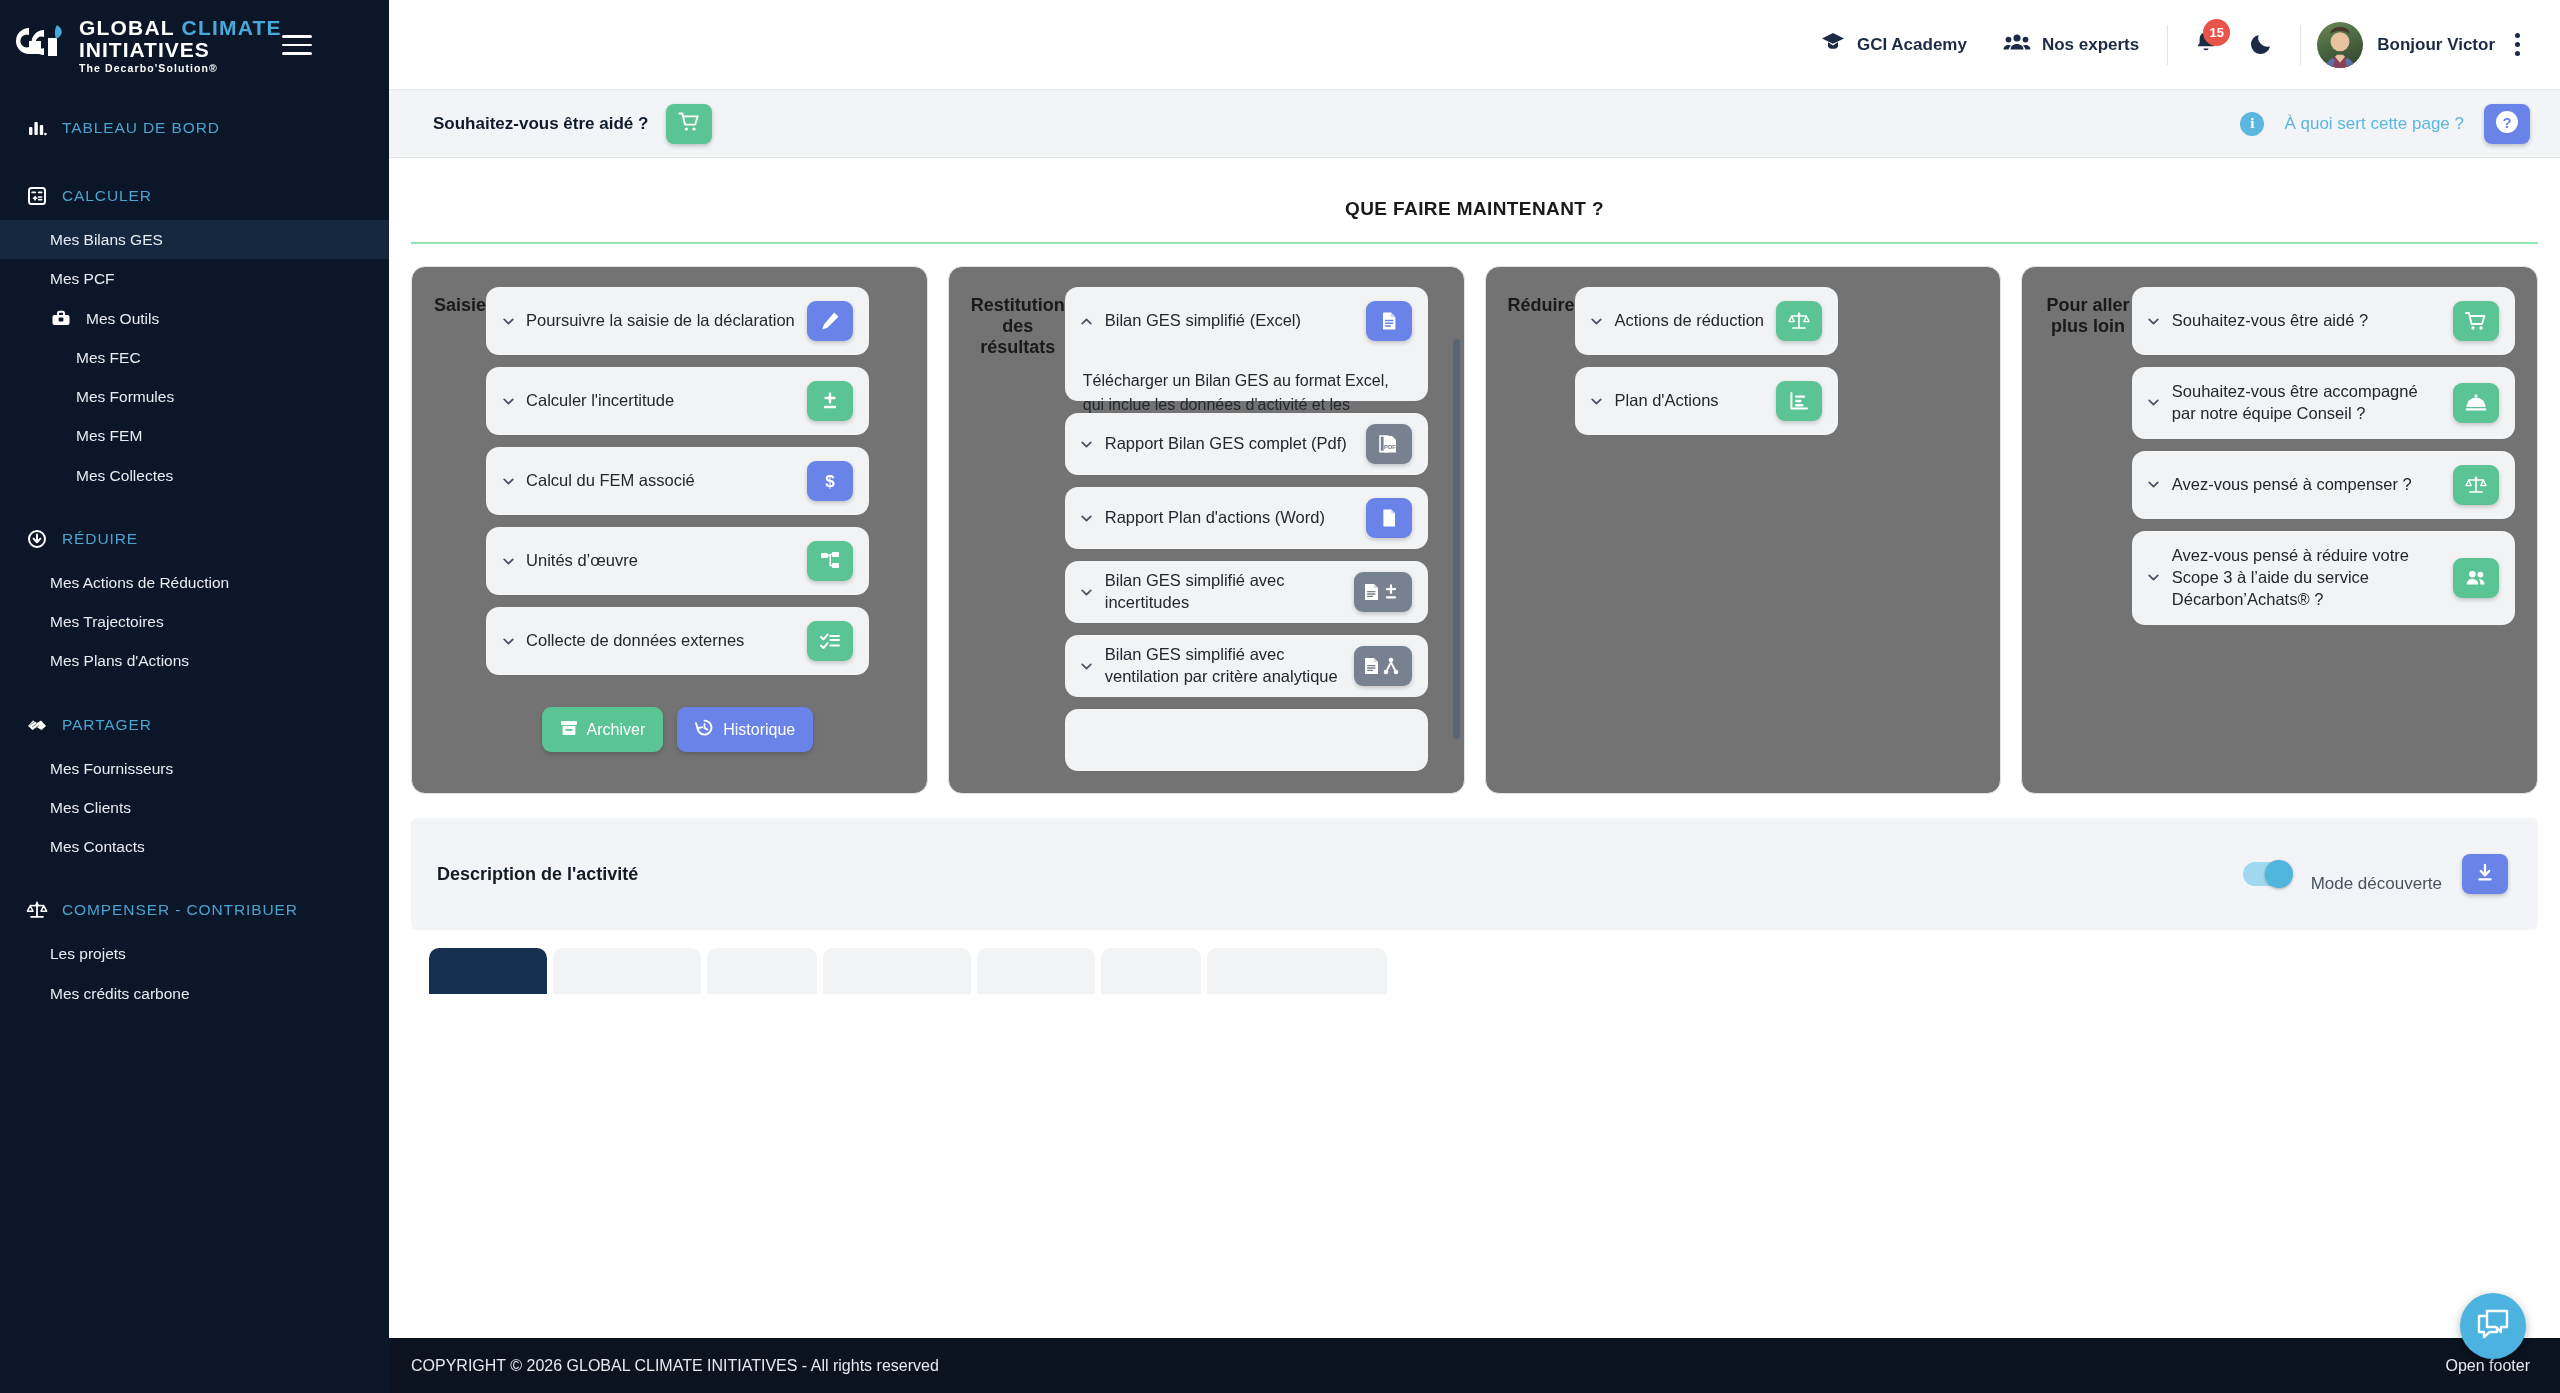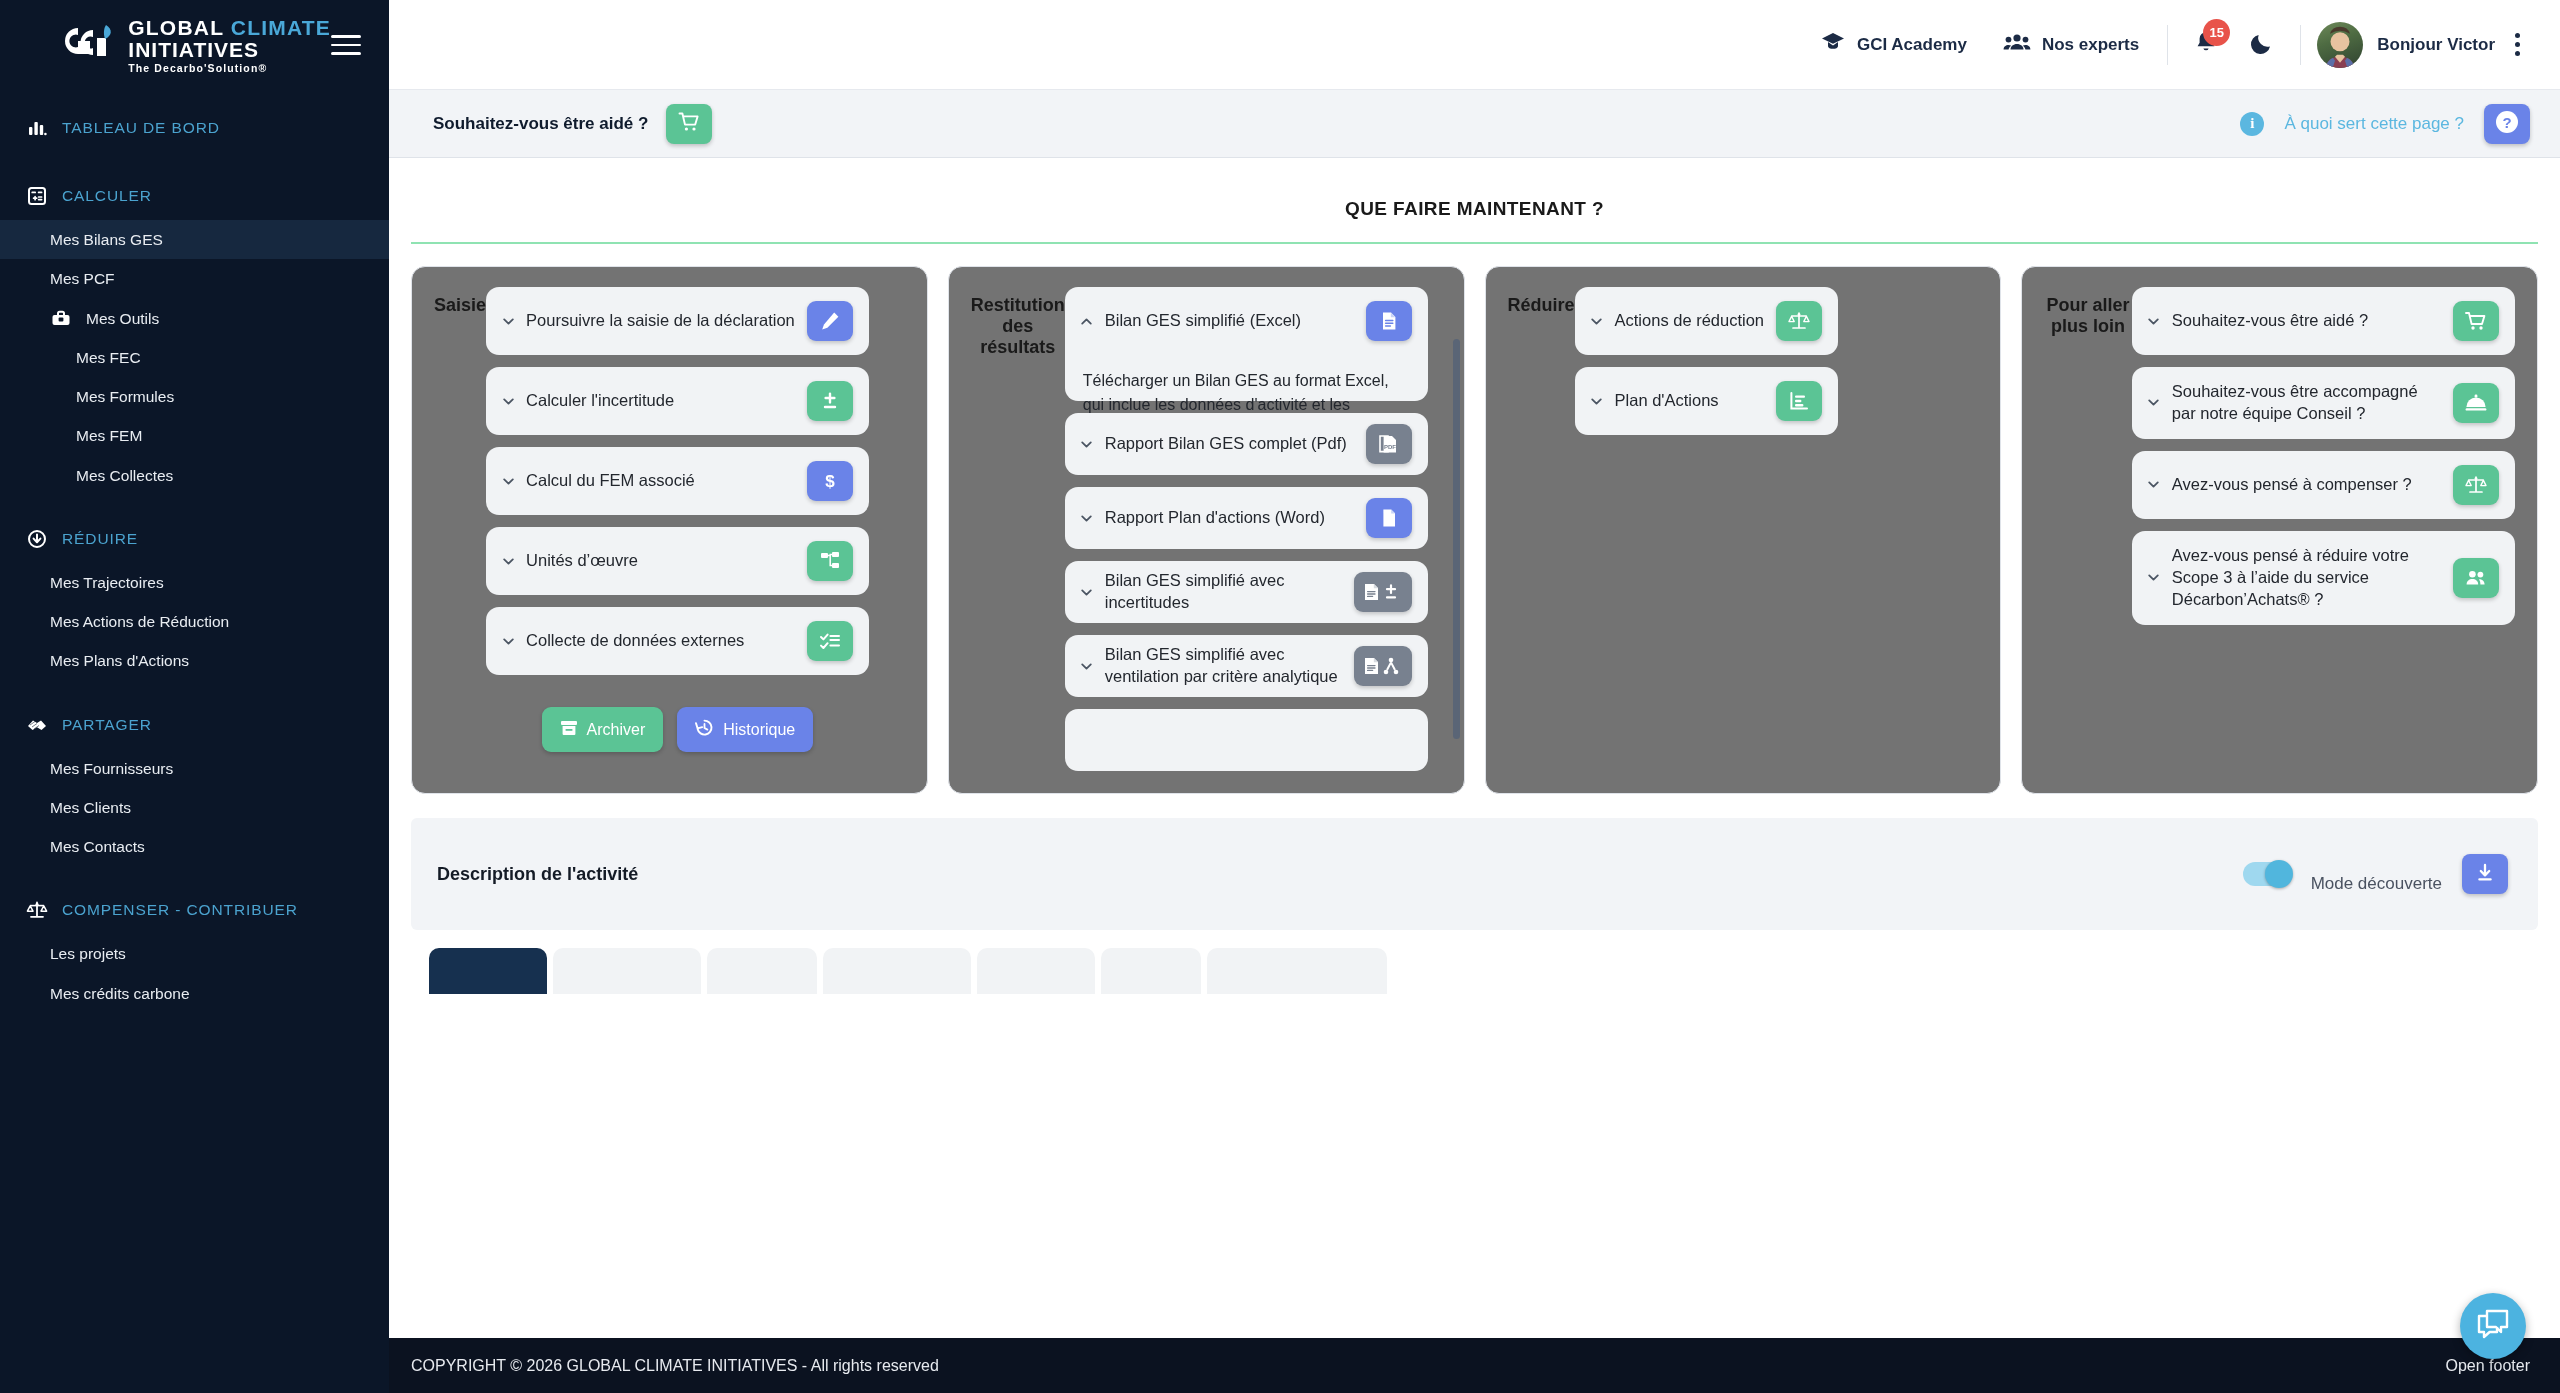--- a/index.html
+++ b/index.html
@@ -13,21 +13,21 @@
 
   
   .sidebar {
     width: 389px; min-width: 389px; height: 1393px;
     background: #0b1628; color: #ffffff;
     display: flex; flex-direction: column;
     position: relative; z-index: 5;
   }
   .sb-brandrow {
     height: 90px; display: flex; align-items: center;
-    justify-content: flex-end; padding: 0 28px 0 26px;
+    justify-content: flex-start; padding: 0 28px 0 8px;
   }
   .logo { display: flex; align-items: center; gap: 11px; }
   .logo-mark { flex: 0 0 auto; }
   .logo-text { line-height: 1.0; }
   .logo-l1 { font-size: 21px; font-weight: bold; letter-spacing: 1.2px; color:#fff; }
   .logo-l1 .blue { color: #4aa8d8; }
   .logo-l2 { font-size: 21px; font-weight: bold; letter-spacing: 1.0px; color:#fff; margin-top:1px;}
   .logo-l3 { font-size: 10.5px; font-weight: bold; letter-spacing: 1.1px; color:#fff; margin-top:3px;}
   .hamburger { width: 30px; cursor: pointer; }
   .hamburger span { display:block; height:2.5px; background:#fff; margin:6px 0; border-radius:2px; }
@@ -255,22 +255,22 @@
 
       <div class="sb-section">
         <span class="ic">
           <svg width="20" height="20" viewBox="0 0 20 20">
               <circle cx="10" cy="10" r="8" fill="none" stroke="#fff" stroke-width="2"></circle>
               <path d="M10 5.6 V12.6 M6.6 9.6 L10 13.2 L13.4 9.6" fill="none" stroke="#fff" stroke-width="2" stroke-linecap="round" stroke-linejoin="round"></path>
             </svg>
         </span>
         <span>RÉDUIRE</span>
       </div>
+      <div class="sb-item">Mes Actions de Réduction</div>
       <div class="sb-item">Mes Trajectoires</div>
-      <div class="sb-item">Mes Actions de Réduction</div>
       <div class="sb-item">Mes Plans d'Actions</div>
       <div class="sb-gap"></div>
 
       <div class="sb-section">
         <span class="ic">
           <svg width="22" height="18" viewBox="0 0 22 18">
               <path d="M2 10 L7 4.5 L11 7 L15 4.5 L20 10 L15.5 14 L11 11.2 L6.5 14 Z" fill="#fff"></path>
               <path d="M4 9 L9 5.5 M6 11 L11 7.5 M8 13 L13 9.5" stroke="#0b1628" stroke-width="1" opacity=".55"></path>
             </svg>
         </span>

